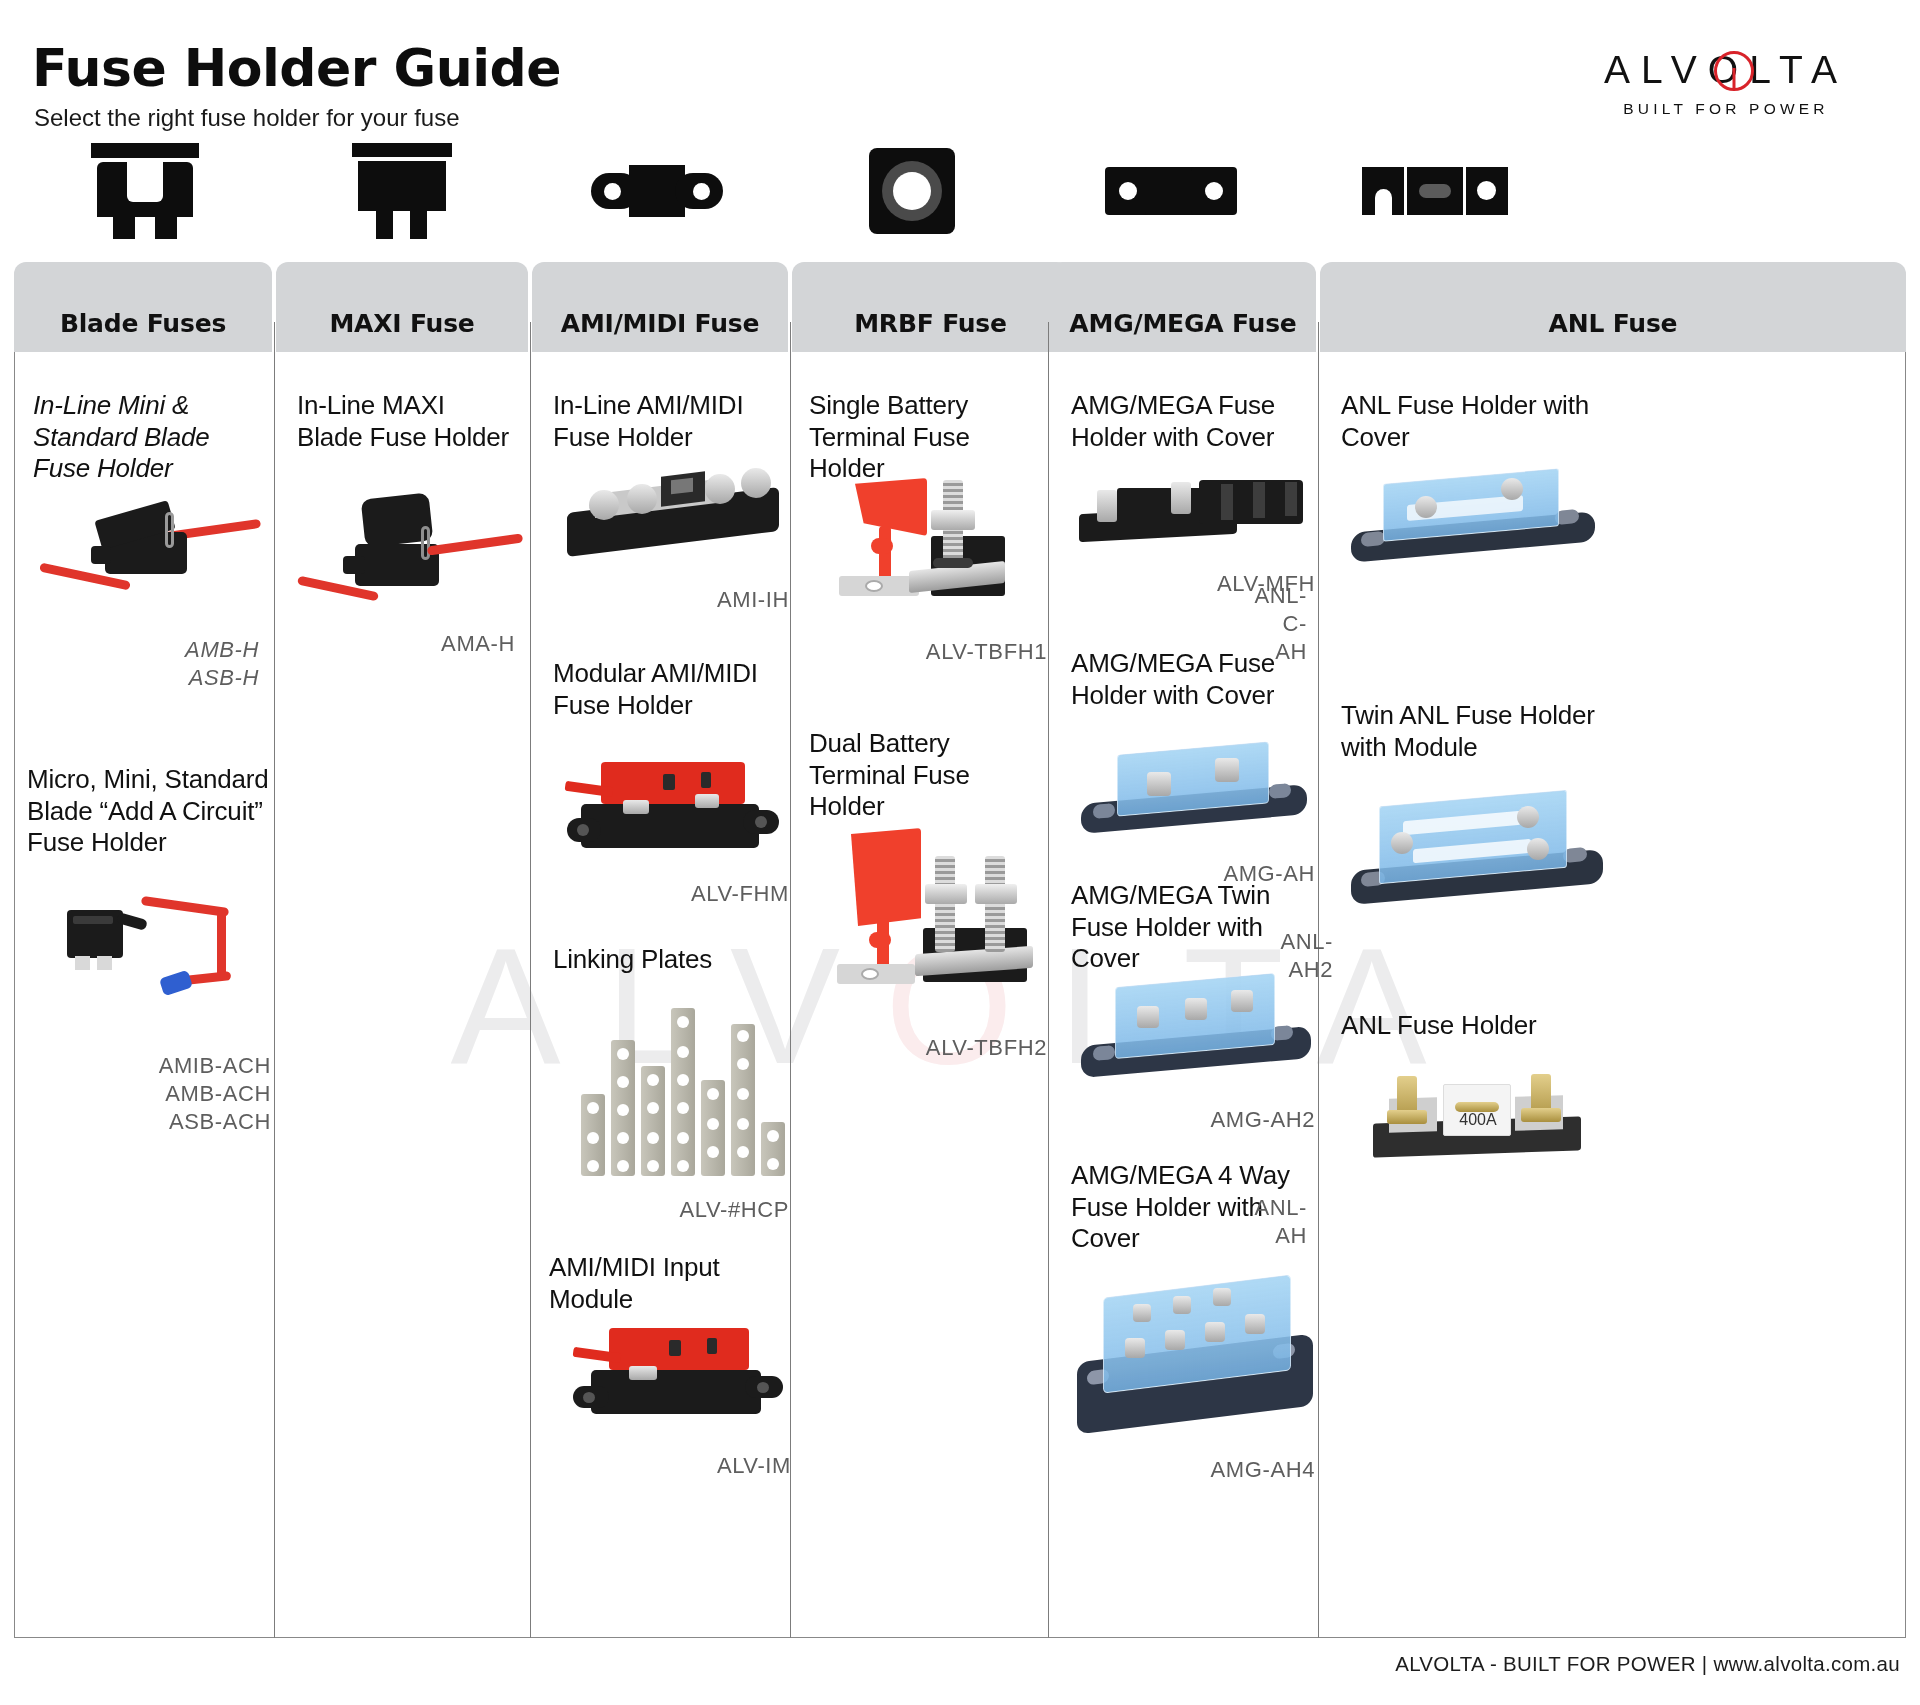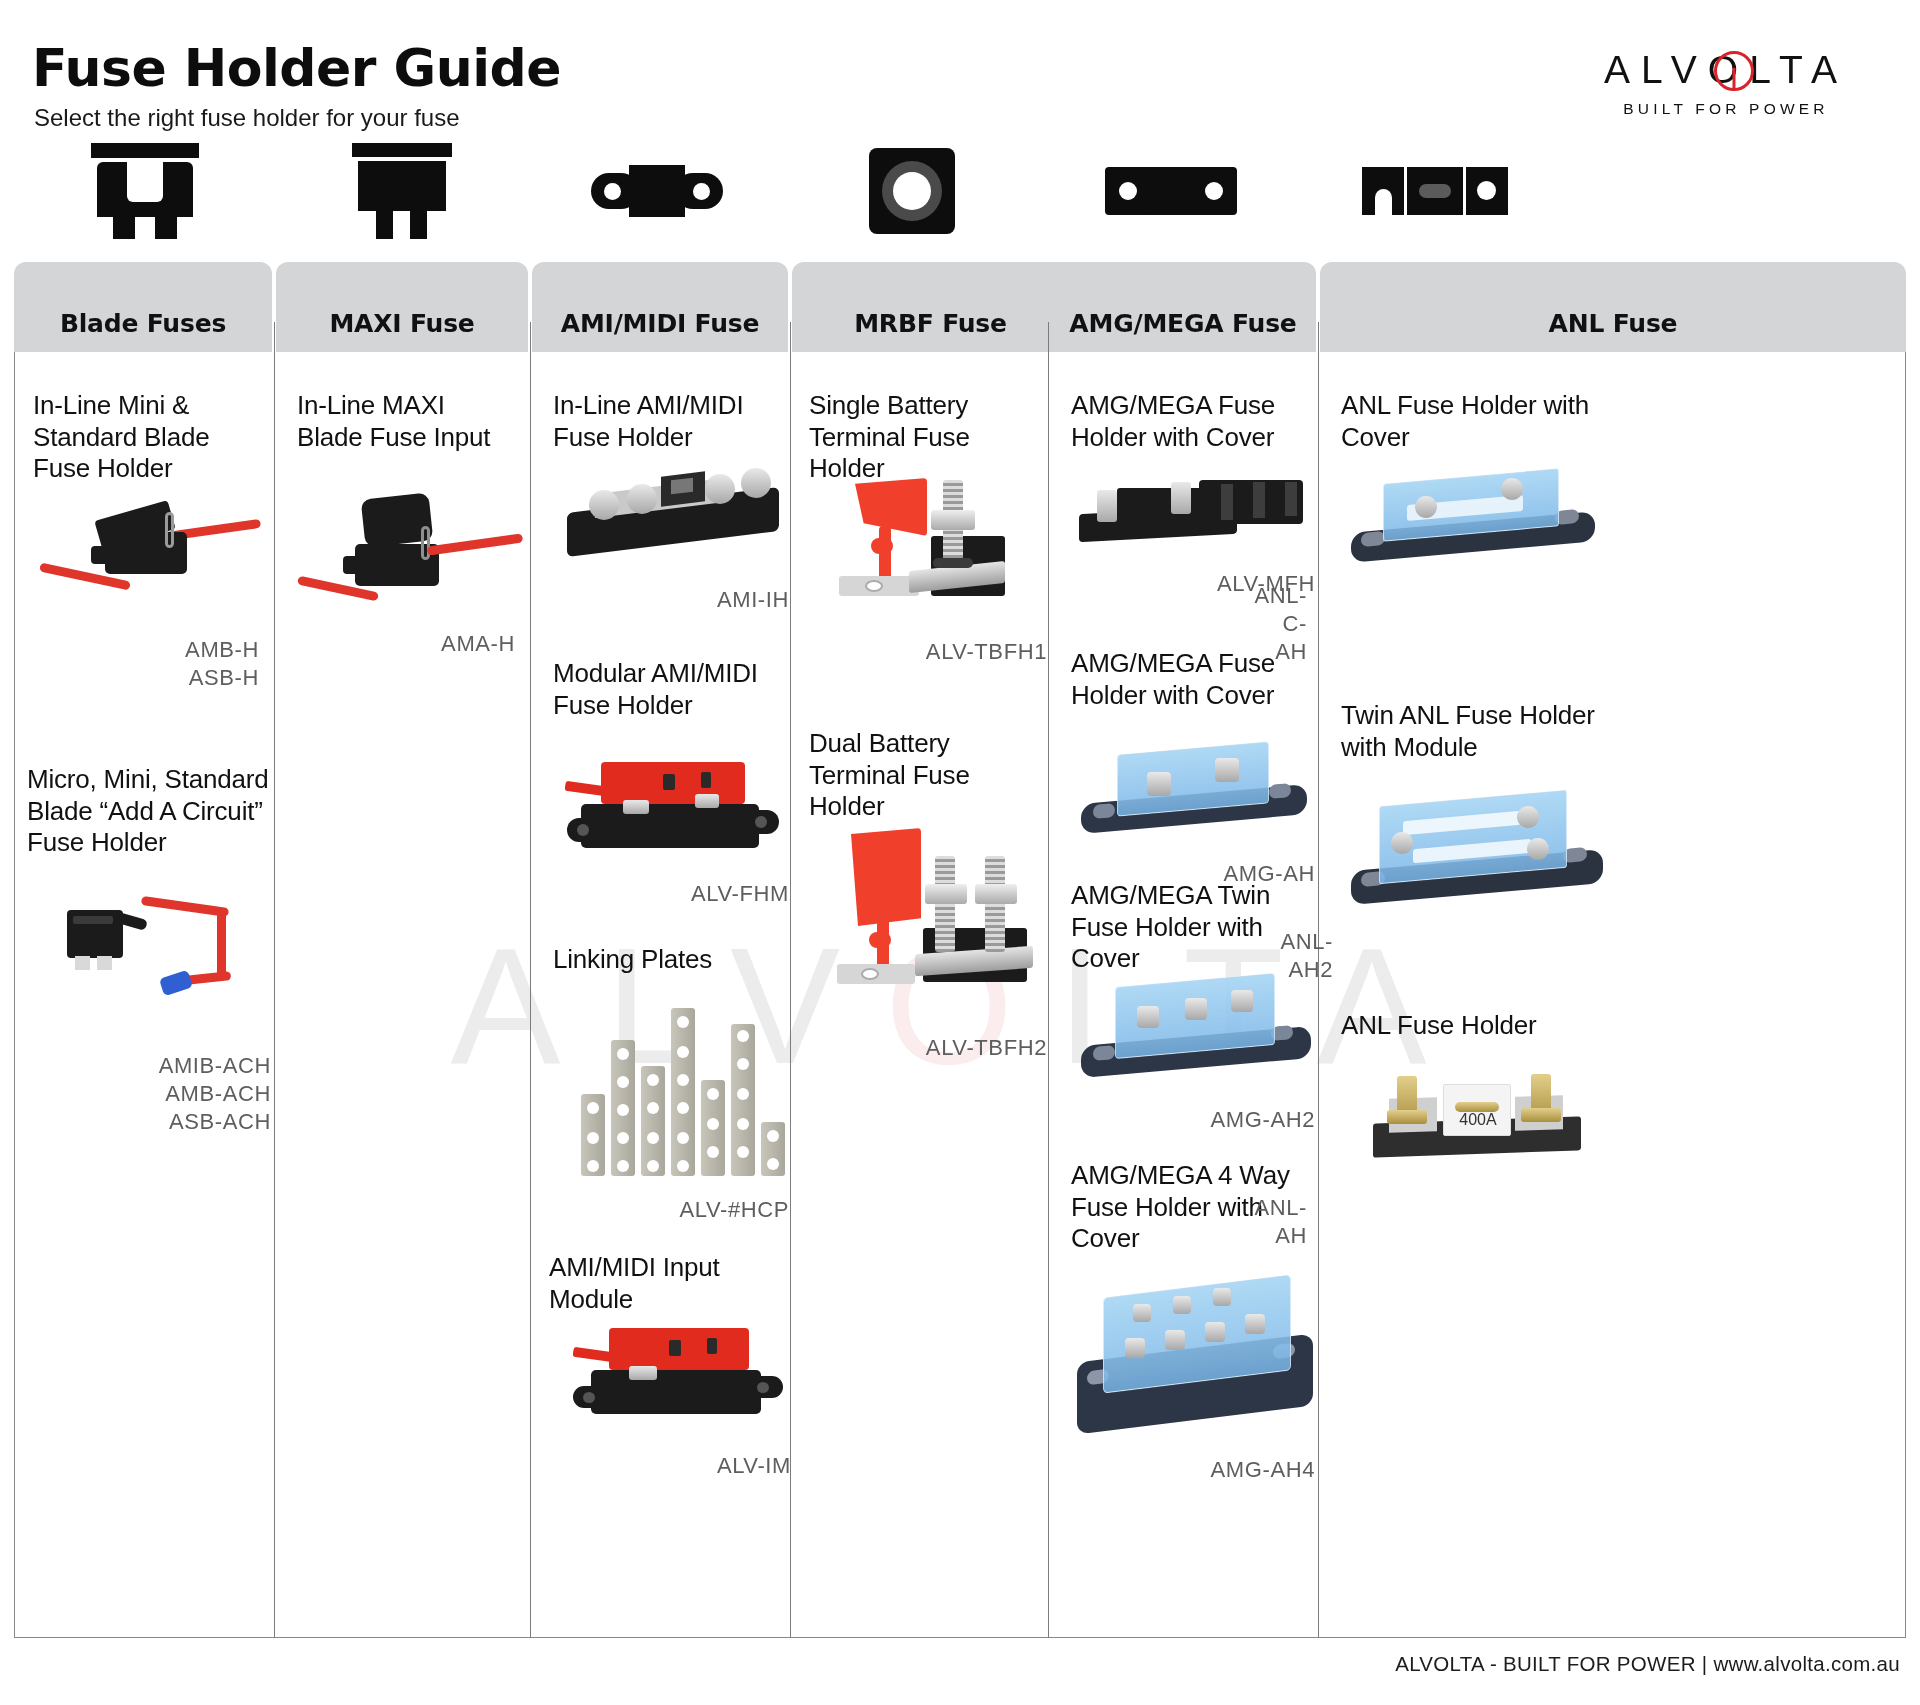--- a/index.html
+++ b/index.html
@@ -250,21 +250,21 @@
       <div class="watermark"><span>ALV</span><span class="wm-o">O</span><span>LTA</span></div>
 
       <div class="vline" style="left:259px;"></div>
       <div class="vline" style="left:515px;"></div>
       <div class="vline" style="left:775px;"></div>
       <div class="vline" style="left:1033px;"></div>
       <div class="vline" style="left:1303px;"></div>
 
       <div class="col" style="left:0;width:259px;">
 
-        <div class="entry" style="left:18px;top:38px;width:226px;height:300px;">
+        <div class="entry" style="left:18px;top:38px;width:226px;height:300px;font-style:italic;">
           <h3>In-Line Mini &amp; Standard Blade Fuse Holder</h3>
           <div class="photo" style="left:-4px;top:100px;width:232px;height:140px;">
             <div class="p" style="left:10px;top:82px;width:92px;height:9px;background:#e0352b;border-radius:5px;transform:rotate(12deg);"></div>
             <div class="p" style="left:128px;top:36px;width:104px;height:9px;background:#e0352b;border-radius:5px;transform:rotate(-8deg);"></div>
             <div class="p blk" style="left:76px;top:42px;width:82px;height:42px;border-radius:5px;"></div>
             <div class="p blk" style="left:68px;top:20px;width:76px;height:30px;border-radius:4px;transform:rotate(-16deg);"></div>
             <div class="p" style="left:136px;top:22px;width:9px;height:36px;border:3px solid #9a9a9a;border-radius:6px;background:transparent;"></div>
             <div class="p blk" style="left:62px;top:56px;width:20px;height:18px;border-radius:4px;"></div>
           </div>
           <div class="code" style="top:246px;">AMB-H
@@ -285,21 +285,21 @@
             <div class="p" style="left:104px;top:80px;width:30px;height:18px;background:#2f5fd0;border-radius:5px;transform:rotate(-18deg);"></div>
           </div>
           <div class="code" style="top:288px;">AMIB-ACH
 AMB-ACH
 ASB-ACH</div>
         </div>
       </div>
 
       <div class="col" style="left:260px;width:255px;">
         <div class="entry" style="left:22px;top:38px;width:218px;height:300px;">
-          <h3>In-Line MAXI Blade Fuse Input</h3>
+          <h3>In-Line MAXI Blade Fuse Holder</h3>
           <div class="photo" style="left:-6px;top:92px;width:232px;height:148px;">
             <div class="p blk" style="left:72px;top:14px;width:68px;height:48px;border-radius:10px;transform:rotate(-6deg);"></div>
             <div class="p blk" style="left:64px;top:62px;width:84px;height:42px;border-radius:5px;"></div>
             <div class="p blk" style="left:52px;top:74px;width:22px;height:18px;border-radius:4px;"></div>
             <div class="p" style="left:130px;top:44px;width:9px;height:34px;border:3px solid #8f8f8f;border-radius:6px;background:transparent;"></div>
             <div class="p" style="left:6px;top:102px;width:82px;height:9px;background:#e0352b;border-radius:5px;transform:rotate(12deg);"></div>
             <div class="p" style="left:136px;top:58px;width:96px;height:9px;background:#e0352b;border-radius:5px;transform:rotate(-8deg);"></div>
           </div>
           <div class="code" style="top:240px;">AMA-H</div>
         </div>

